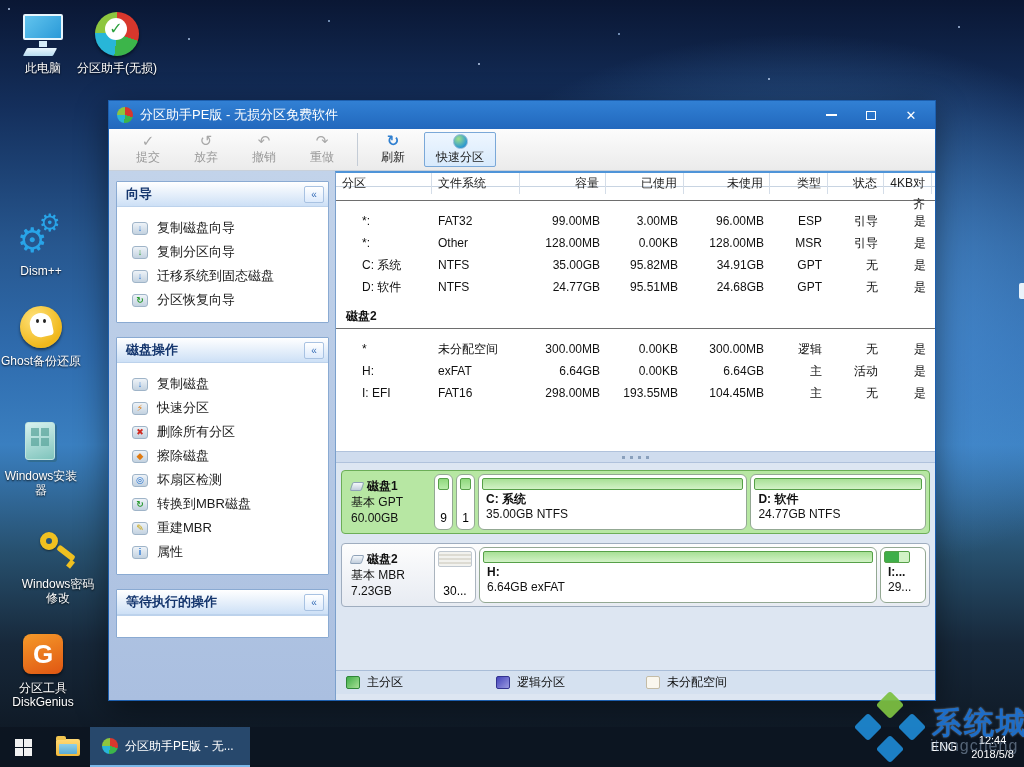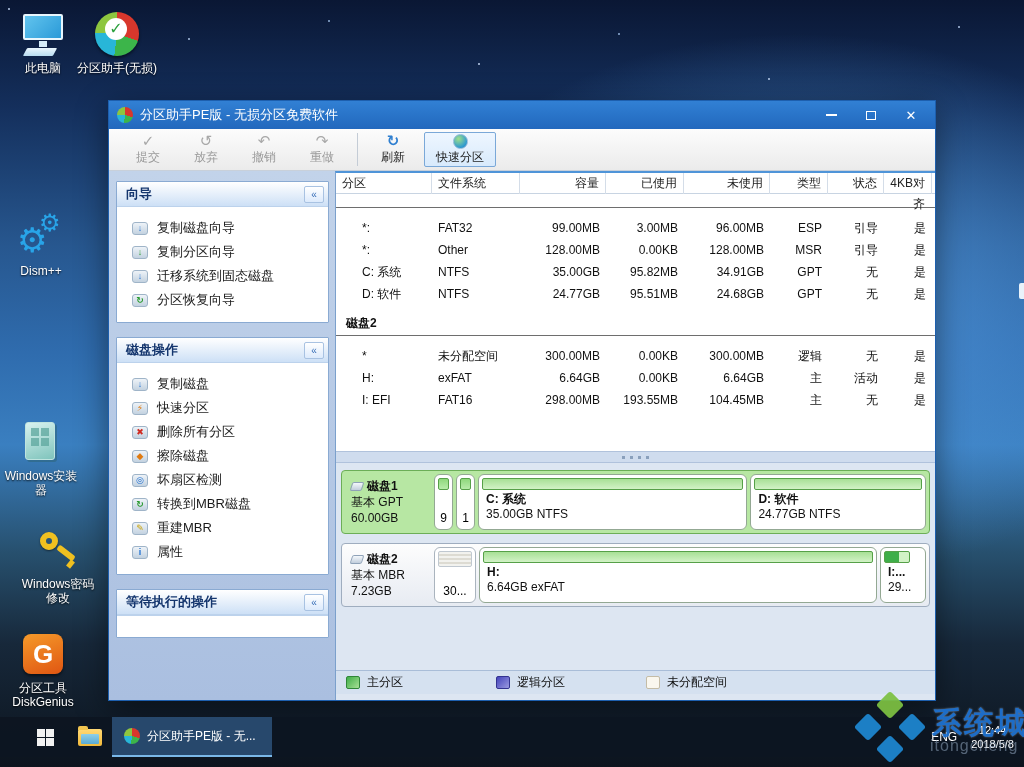--- a/index.html
+++ b/index.html
@@ -90,21 +90,21 @@
   .sitem { display:flex; align-items:center; gap:9px; height:24px; padding-left:11px; font-size:13px; color:#1a1a1a; cursor:pointer; }
   .si { width:16px; height:13px; border-radius:3px; flex:none; background:linear-gradient(#eef3f8,#c3d2e0); border:1px solid #9fb4c8; position:relative; font-size:9px; line-height:11px; text-align:center; font-weight:bold; }
   .si-blue  { color:#1f6fd0; } .si-green { color:#2a9a30; } .si-orange{ color:#e07a10; }
   .si-red   { color:#d02a20; } .si-yellow{ color:#c8a000; }
   .pending-box { height:22px; background:#fff; border-top:1px solid #bcd2ec; }
 
   
   .main { flex:1; display:flex; flex-direction:column; border-left:1px solid #7ba0cc; border-top:2px solid #4f94d8; background:#dde6f2; min-width:0; }
   .tablewrap { height:278px; background:#fff; font-size:12px; color:#111; flex:none; overflow:hidden; }
   .trow { display:grid; grid-template-columns:96px 88px 86px 78px 86px 58px 56px 48px; align-items:center; }
-  .thead { height:21px; border-bottom:1px solid #c8d4e2; }
+  .thead { height:14px; border-bottom:1px solid #c8d4e2; }
   .thead .hc { height:21px; line-height:21px; border-right:1px solid #d4dde8; padding:0 6px; color:#222; }
   .hc.r, .cell.r { text-align:right; }
   .drow { height:22px; cursor:pointer; }
   .cell { padding:0 6px; white-space:nowrap; overflow:hidden; }
   .cell.ind { padding-left:26px; }
   .gwrap1 { margin-top:13px; }
   .gbar { height:19px; background:#a6a6a6; color:#000; font-weight:bold; font-size:12px; line-height:19px; padding-left:10px; margin-right:2px; }
   .gline { height:0; border-bottom:1px solid #6e6e6e; margin:2px 0 9px; }
   .gtitle { height:19px; font-weight:bold; font-size:12px; line-height:19px; padding-left:10px; margin-top:9px; }
 
@@ -134,21 +134,21 @@
       background:linear-gradient(90deg,#3fae49 0 60%, #d2f2c6 60%); }
 
   .legend { height:24px; flex:none; background:#d5e1f0; border-top:1px solid #a9bdd8; display:flex; align-items:center; padding-left:8px; margin:0 -5px 6px; }
   .litem { width:150px; display:flex; align-items:center; gap:7px; font-size:12px; color:#111; }
   .lsq { width:14px; height:13px; border-radius:2px; border:1px solid; }
   .lsq-pri { background:linear-gradient(135deg,#3fae49,#a8e096); border-color:#2f8638; }
   .lsq-log { background:linear-gradient(135deg,#4444bb,#9a9ae0); border-color:#333390; }
   .lsq-un  { background:#faf7ee; border-color:#c4bca6; }
 
   
-  .taskbar { position:absolute; left:0; bottom:10px; width:1024px; height:40px; background:rgba(13,21,33,.94); display:flex; align-items:center; z-index:5;padding-left:22px; }
+  .taskbar { position:absolute; left:0; bottom:0; width:1024px; height:40px; background:rgba(13,21,33,.94); display:flex; align-items:center; z-index:5; }
   .startbtn { width:46px; height:40px; display:flex; align-items:center; justify-content:center; cursor:pointer; }
   .winlogo { width:17px; height:17px; display:grid; grid-template-columns:8px 8px; grid-template-rows:8px 8px; gap:1px; }
   .winlogo i { background:#f2f2f2; }
   .tb-folder { width:44px; height:40px; display:flex; align-items:center; justify-content:center; cursor:pointer; }
   .folder { width:24px; height:17px; background:linear-gradient(#ffd975,#f2b93a); border-radius:2px; position:relative; }
   .folder::before { content:""; position:absolute; top:-3px; left:0; width:10px; height:4px; background:#f2c550; border-radius:2px 2px 0 0; }
   .folder::after { content:""; position:absolute; left:3px; top:5px; right:3px; bottom:2px; background:linear-gradient(#8ecfe8,#5aabd4); border-radius:1px; }
   .taskapp { height:40px; min-width:160px; display:flex; align-items:center; gap:7px; padding:0 12px; background:rgba(70,130,190,.48); border-bottom:2px solid #7ab8e8; cursor:pointer; }
   .taskapp .appico { width:16px; height:16px; border-radius:50%; background:conic-gradient(#d8372c 0 30%, #3cb54a 30% 52%, #28b6d8 52% 76%, #8dc63f 76% 100%); flex:none; }
   .taskapp .tl { color:#fff; font-size:12px; white-space:nowrap; }
@@ -188,20 +188,29 @@
       </div>
     <div class="lbl">分区助手(无损)</div>
   </div>
   <div class="dico" style="left:0px; top:213px;">
     <div class="art art-gear">
         <span class="g1">⚙</span>
         <span class="g2">⚙</span>
       </div>
     <div class="lbl">Dism++</div>
   </div>
+  <div class="dico" style="left:0px; top:303px;">
+    <div class="art art-ghost">
+        <div class="disc"></div>
+        <div class="gh"></div>
+        <div class="e1"></div>
+        <div class="e2"></div>
+      </div>
+    <div class="lbl">Ghost备份还原</div>
+  </div>
   <div class="dico" style="left:0px; top:418px;">
     <div class="art art-box">
         <div class="cube"></div>
         <div class="grid"></div>
       </div>
     <div class="lbl">Windows安装器</div>
   </div>
   <div class="dico" style="left:0px; top:526px;margin-left:17px;">
     <div class="art art-key">
         <div class="ring"></div>

